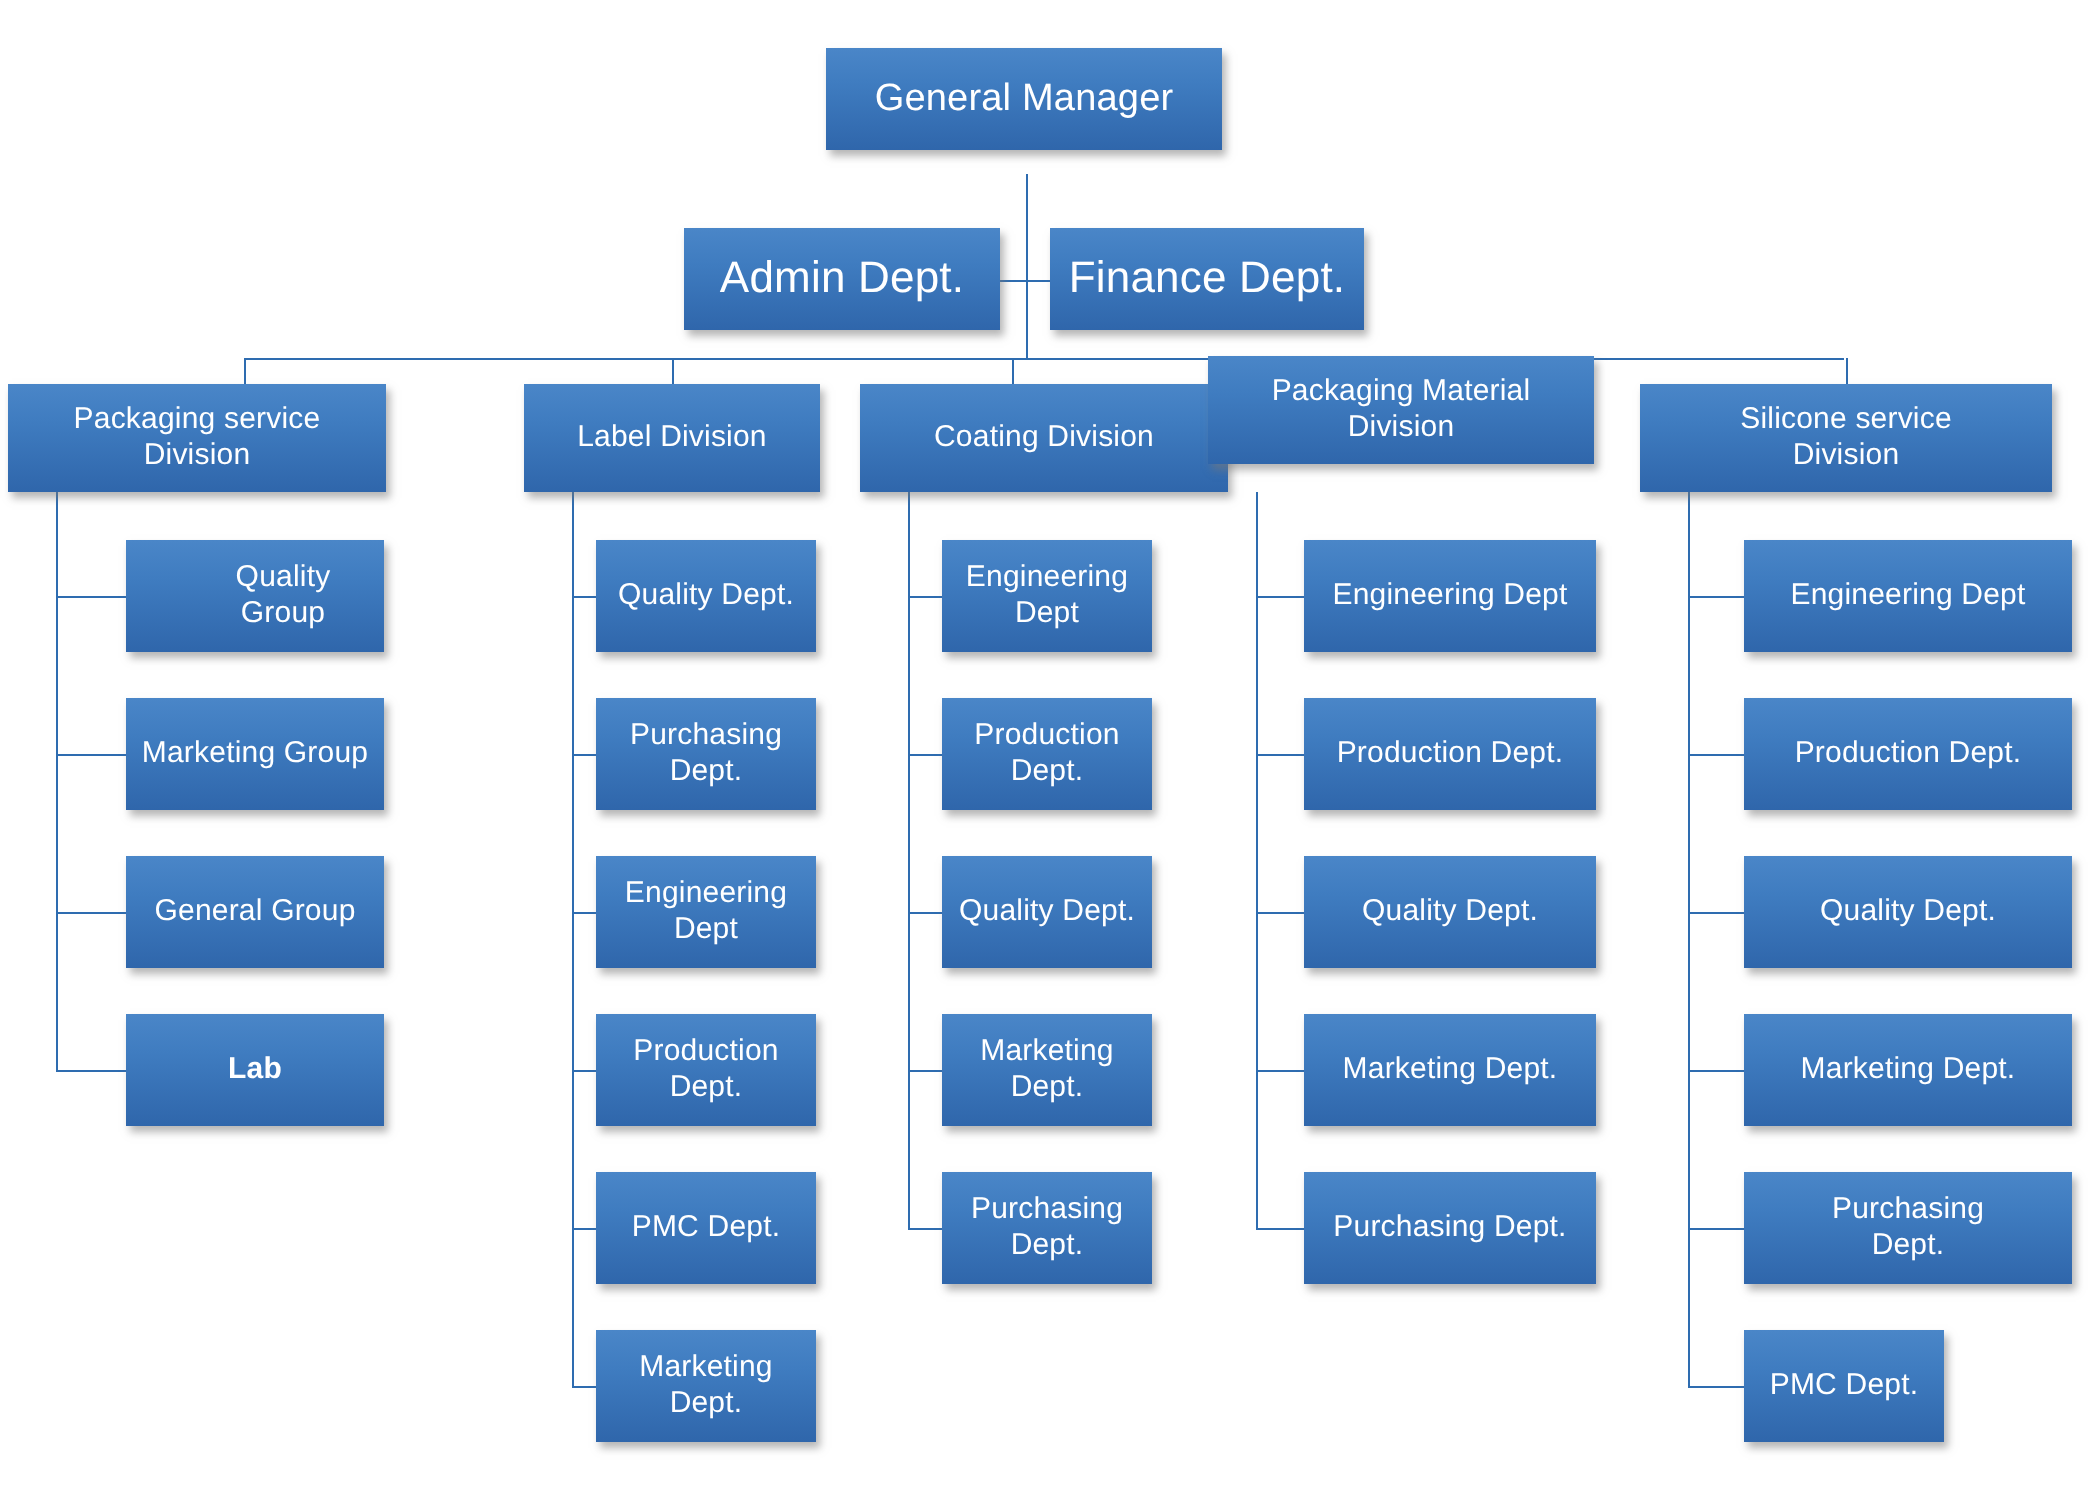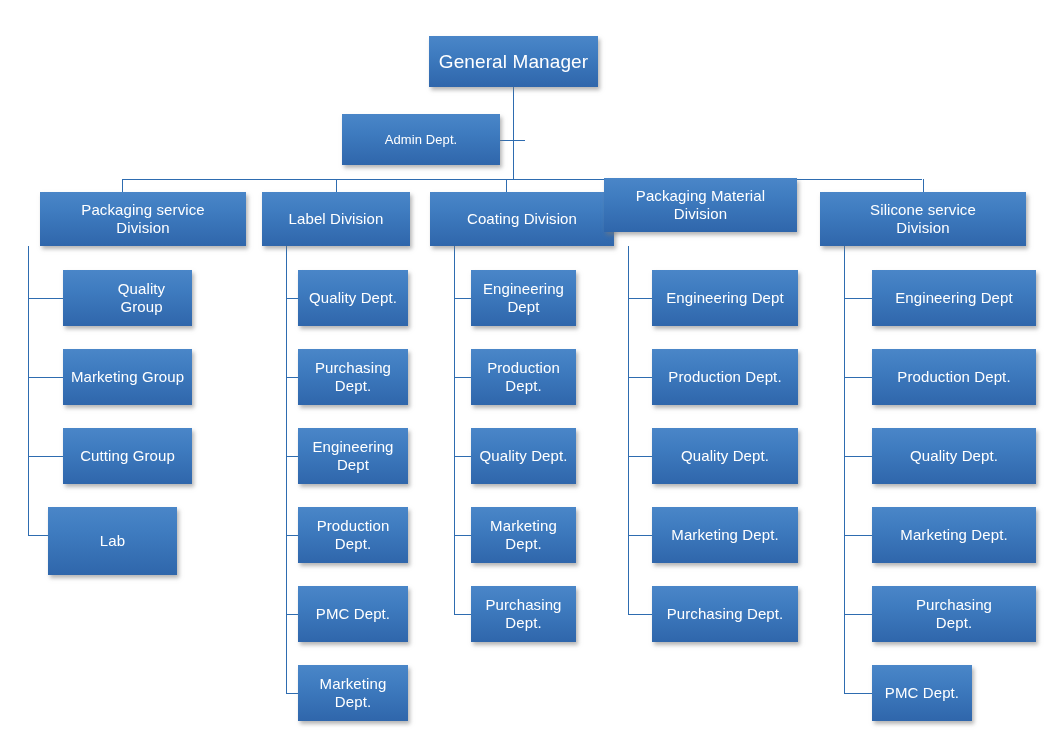--- a/index.html
+++ b/index.html
@@ -44,21 +44,21 @@
     padding: 2px 4px;
     font-weight: 400;
     -webkit-font-smoothing: antialiased;
   }
   .node .txt {
     display: block;
     white-space: pre-line;
   }
 
   .node.root      { font-size: 19px; }
-  .node.level2    { font-size: 13px; }
+  .node.level2    { font-size: 22px; }
   .node.division  { font-size: 15px; }
   .node.leaf      { font-size: 15px; }
 </style>
 </head>
 <body>
 
 <div id="chart">
 
   <div id="lines">
       <div class="line v" style="left: 513px; top: 87px; height: 92px;"></div>
@@ -96,43 +96,46 @@
       <div class="line v" style="left: 923px; top: 179px; height: 13px;"></div>
       <div class="line h" style="left: 844px; top: 298px; width: 28px;"></div>
       <div class="line h" style="left: 844px; top: 377px; width: 28px;"></div>
       <div class="line h" style="left: 844px; top: 456px; width: 28px;"></div>
       <div class="line h" style="left: 844px; top: 535px; width: 28px;"></div>
       <div class="line h" style="left: 844px; top: 614px; width: 28px;"></div>
       <div class="line h" style="left: 844px; top: 693px; width: 28px;"></div>
       <div class="line v" style="left: 844px; top: 246px; height: 447px;"></div>
     </div>
 
-  <div class="node root" id="root-node" style="left: 413px; top: 36px; width: 169px; height: 51px; margin-left: 16px;">
+  <div class="node root" id="root-node" style="left: 413px; top: 24px; width: 198px; height: 51px;">
     <span class="txt">General Manager</span>
   </div>
 
   <div class="node level2" id="lvl2-0" style="left: 342px; top: 114px; width: 158px; height: 51px;">
     <span class="txt">Admin Dept.</span>
   </div>
+  <div class="node level2" id="lvl2-1" style="left: 525px; top: 114px; width: 157px; height: 51px;">
+    <span class="txt">Finance Dept.</span>
+  </div>
 
   <div id="divisions">
-      <div class="node division" style="left: 4px; top: 192px; width: 206px; height: 54px; margin-left: 36px;">
+      <div class="node division" style="left: 4px; top: 192px; width: 189px; height: 54px;">
         <span class="txt">Packaging service
 Division</span>
       </div>
       <div class="node leaf" style="left: 63px; top: 270px; width: 129px; height: 56px; padding-left: 32px;">
         <span class="txt">Quality Group</span>
       </div>
       <div class="node leaf" style="left: 63px; top: 349px; width: 129px; height: 56px;">
         <span class="txt">Marketing Group</span>
       </div>
       <div class="node leaf" style="left: 63px; top: 428px; width: 129px; height: 56px;">
-        <span class="txt">Cutting Group</span>
-      </div>
-      <div class="node leaf" style="left: 48px; top: 507px; width: 129px; height: 68px;">
+        <span class="txt">General Group</span>
+      </div>
+      <div class="node leaf" style="left: 63px; top: 507px; width: 129px; height: 56px; font-weight: bold;">
         <span class="txt">Lab</span>
       </div>
       <div class="node division" style="left: 262px; top: 192px; width: 148px; height: 54px;">
         <span class="txt">Label Division</span>
       </div>
       <div class="node leaf" style="left: 298px; top: 270px; width: 110px; height: 56px;">
         <span class="txt">Quality Dept.</span>
       </div>
       <div class="node leaf" style="left: 298px; top: 349px; width: 110px; height: 56px;">
         <span class="txt">Purchasing

